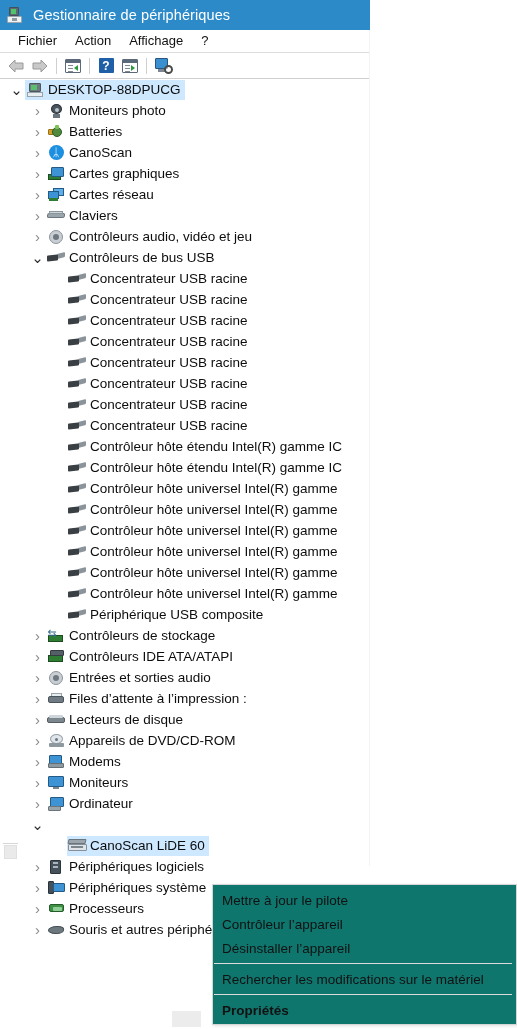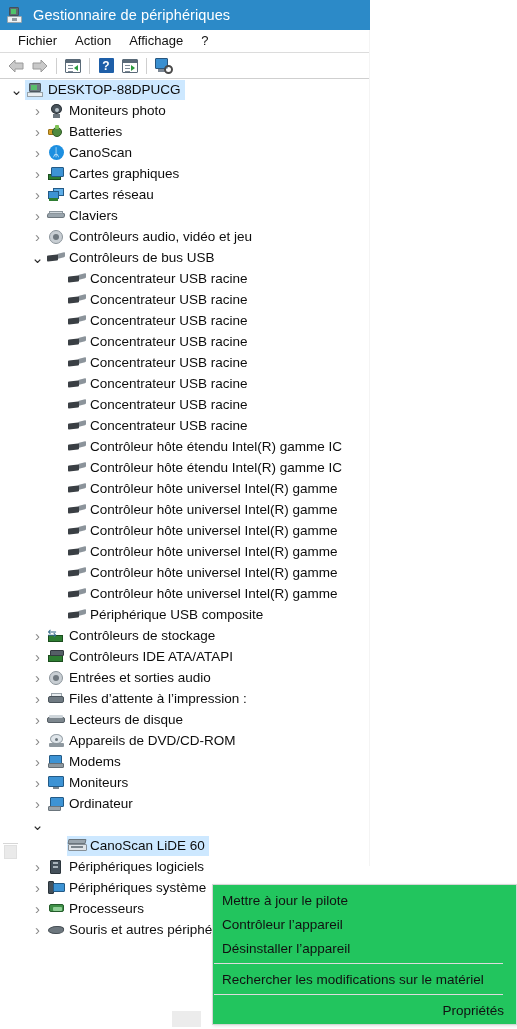--- a/index.html
+++ b/index.html
@@ -325,37 +325,37 @@
 
   .i-mouse { width:17px;height:10px;}
   .i-mouse .m{position:absolute;left:0px;top:1px;width:16px;height:8px;background:#6d777e;border:1px solid #474f55;border-radius:50% 40% 40% 50%;transform:skewX(-10deg);}
 
   
   .ctxmenu {
     position: absolute;
     left: 212px;
     top: 884px;
     width: 305px;
-    background: #22c55e;
+    background: #0f766e;
     border: 1px solid #d6d6d6;
-    padding: 3px 12px 2px 0;
+    padding: 3px 3px 2px 0;
     font-size: 13.5px;
     color: #111111;
     box-shadow: 1px 1px 3px rgba(0,0,0,0.12);
     z-index: 50;
   }
   .ctx-item {
     height: 24px;
     display: flex;
     align-items: center;
     padding-left: 9px;
     white-space: nowrap;
     cursor: default;
   }
-  .ctx-item.bold { font-weight: normal; justify-content: flex-end; }
+  .ctx-item.bold { font-weight: bold; }
   .ctx-sep {
     height: 1px;
     background: #dcdcdc;
     margin: 3px 1px 3px 1px;
   }
 
   
   .vscroll-thumb {
     position: absolute;
     left: 4px;

